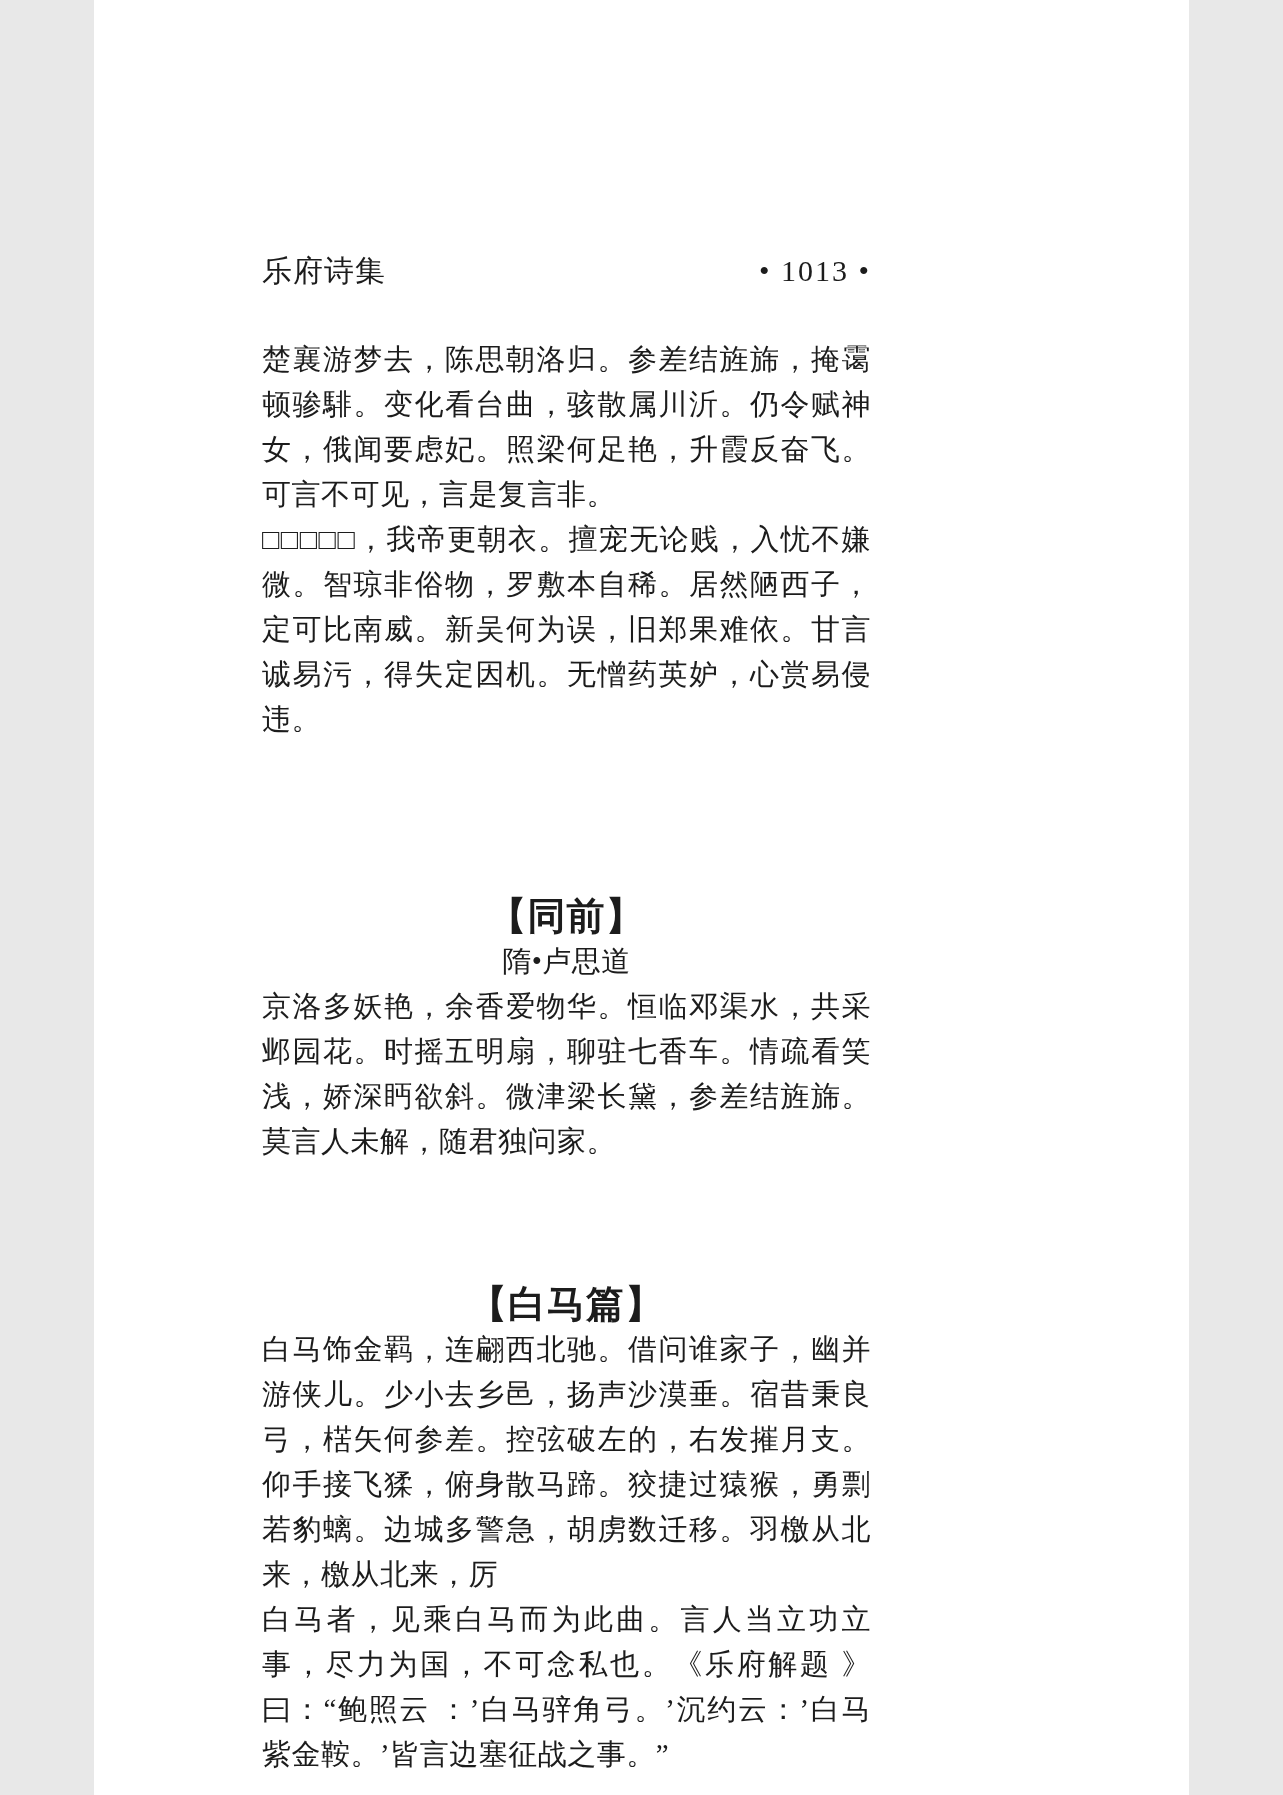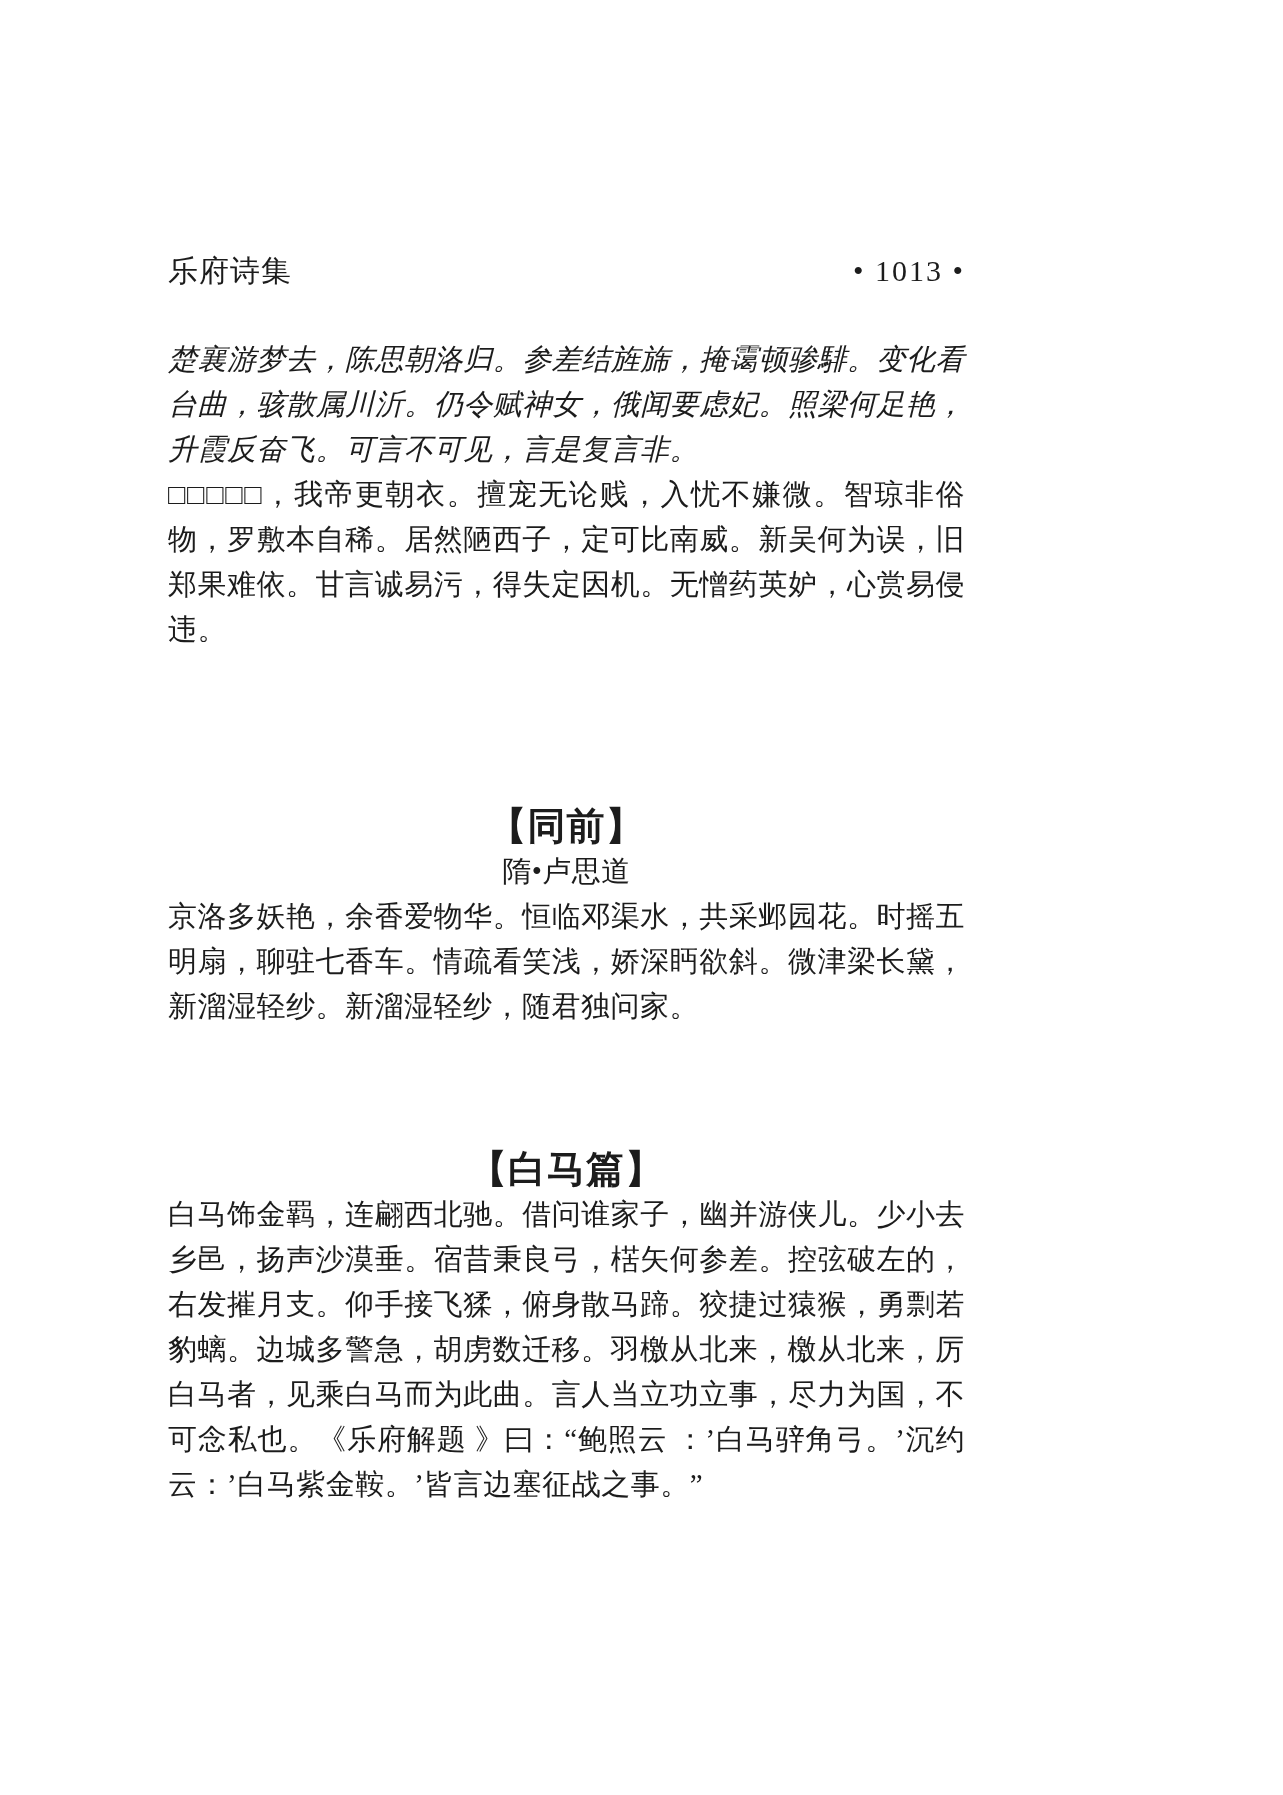--- a/index.html
+++ b/index.html
@@ -2,21 +2,21 @@
 <html><head>
 <meta charset="utf-8">
 <style>
   html, body {
     margin: 0;
     padding: 0;
     background: #e8e8e8;
   }
   .page {
     position: relative;
-    width: 1283px;
+    width: 1095px;
     height: 1795px;
     margin: 0 auto;
     background: #ffffff;
     color: #1c1c1c;
     font-family: "Liberation Serif", "DejaVu Serif", serif;
     overflow: hidden;
   }
   .running-header {
     display: flex;
     justify-content: space-between;
@@ -29,21 +29,21 @@
   .page-marker { letter-spacing: 2px; }
   .text-col {
     margin: 0 318px 0 168px;
     font-size: 29px;
     line-height: 45px;
     text-align: justify;
     text-justify: inter-character;
     letter-spacing: 0.5px;
   }
   .text-col p { margin: 0; }
-  p.stanza-first { margin-top: 50px; font-style: italic; }
+  p.stanza-first { margin-top: 50px; }
   h2.section-heading {
     margin: 0;
     text-align: center;
     font-size: 38px;
     line-height: 45px;
     font-weight: bold;
     letter-spacing: 1px;
   }
   h2.heading-tongqian { margin-top: 152px; }
   h2.heading-baima   { margin-top: 118px; }
@@ -62,21 +62,21 @@
   <div class="text-col">
 
     <section>
       <p class="stanza stanza-first">楚襄游梦去，陈思朝洛归。参差结旌旆，掩霭顿骖騑。变化看台曲，骇散属川沂。仍令赋神女，俄闻要虑妃。照梁何足艳，升霞反奋飞。可言不可见，言是复言非。</p>
       <p class="stanza">□□□□□，我帝更朝衣。擅宠无论贱，入忧不嫌微。智琼非俗物，罗敷本自稀。居然陋西子，定可比南威。新吴何为误，旧郑果难依。甘言诚易污，得失定因机。无憎药英妒，心赏易侵违。</p>
     </section>
 
     <section>
       <h2 class="section-heading heading-tongqian">【同前】</h2>
       <p class="author-line">隋•卢思道</p>
-      <p class="stanza">京洛多妖艳，余香爱物华。恒临邓渠水，共采邺园花。时摇五明扇，聊驻七香车。情疏看笑浅，娇深眄欲斜。微津梁长黛，新溜湿轻纱。新溜湿轻纱，随君独问家。</p>
+      <p class="stanza">京洛多妖艳，余香爱物华。恒临邓渠水，共采邺园花。时摇五明扇，聊驻七香车。情疏看笑浅，娇深眄欲斜。微津梁长黛，参差结旌旆。莫言人未解，随君独问家。</p>
     </section>
 
     <section>
       <h2 class="section-heading heading-baima">【白马篇】</h2>
       <p class="stanza">白马饰金羁，连翩西北驰。借问谁家子，幽并游侠儿。少小去乡邑，扬声沙漠垂。宿昔秉良弓，楛矢何参差。控弦破左的，右发摧月支。仰手接飞猱，俯身散马蹄。狡捷过猿猴，勇剽若豹螭。边城多警急，胡虏数迁移。羽檄从北来，檄从北来，厉</p>
       <p class="stanza">白马者，见乘白马而为此曲。言人当立功立事，尽力为国，不可念私也。《乐府解题 》曰：“鲍照云 ：’白马骍角弓。’沉约云：’白马紫金鞍。’皆言边塞征战之事。”</p>
     </section>
 
   </div>
 </div>

